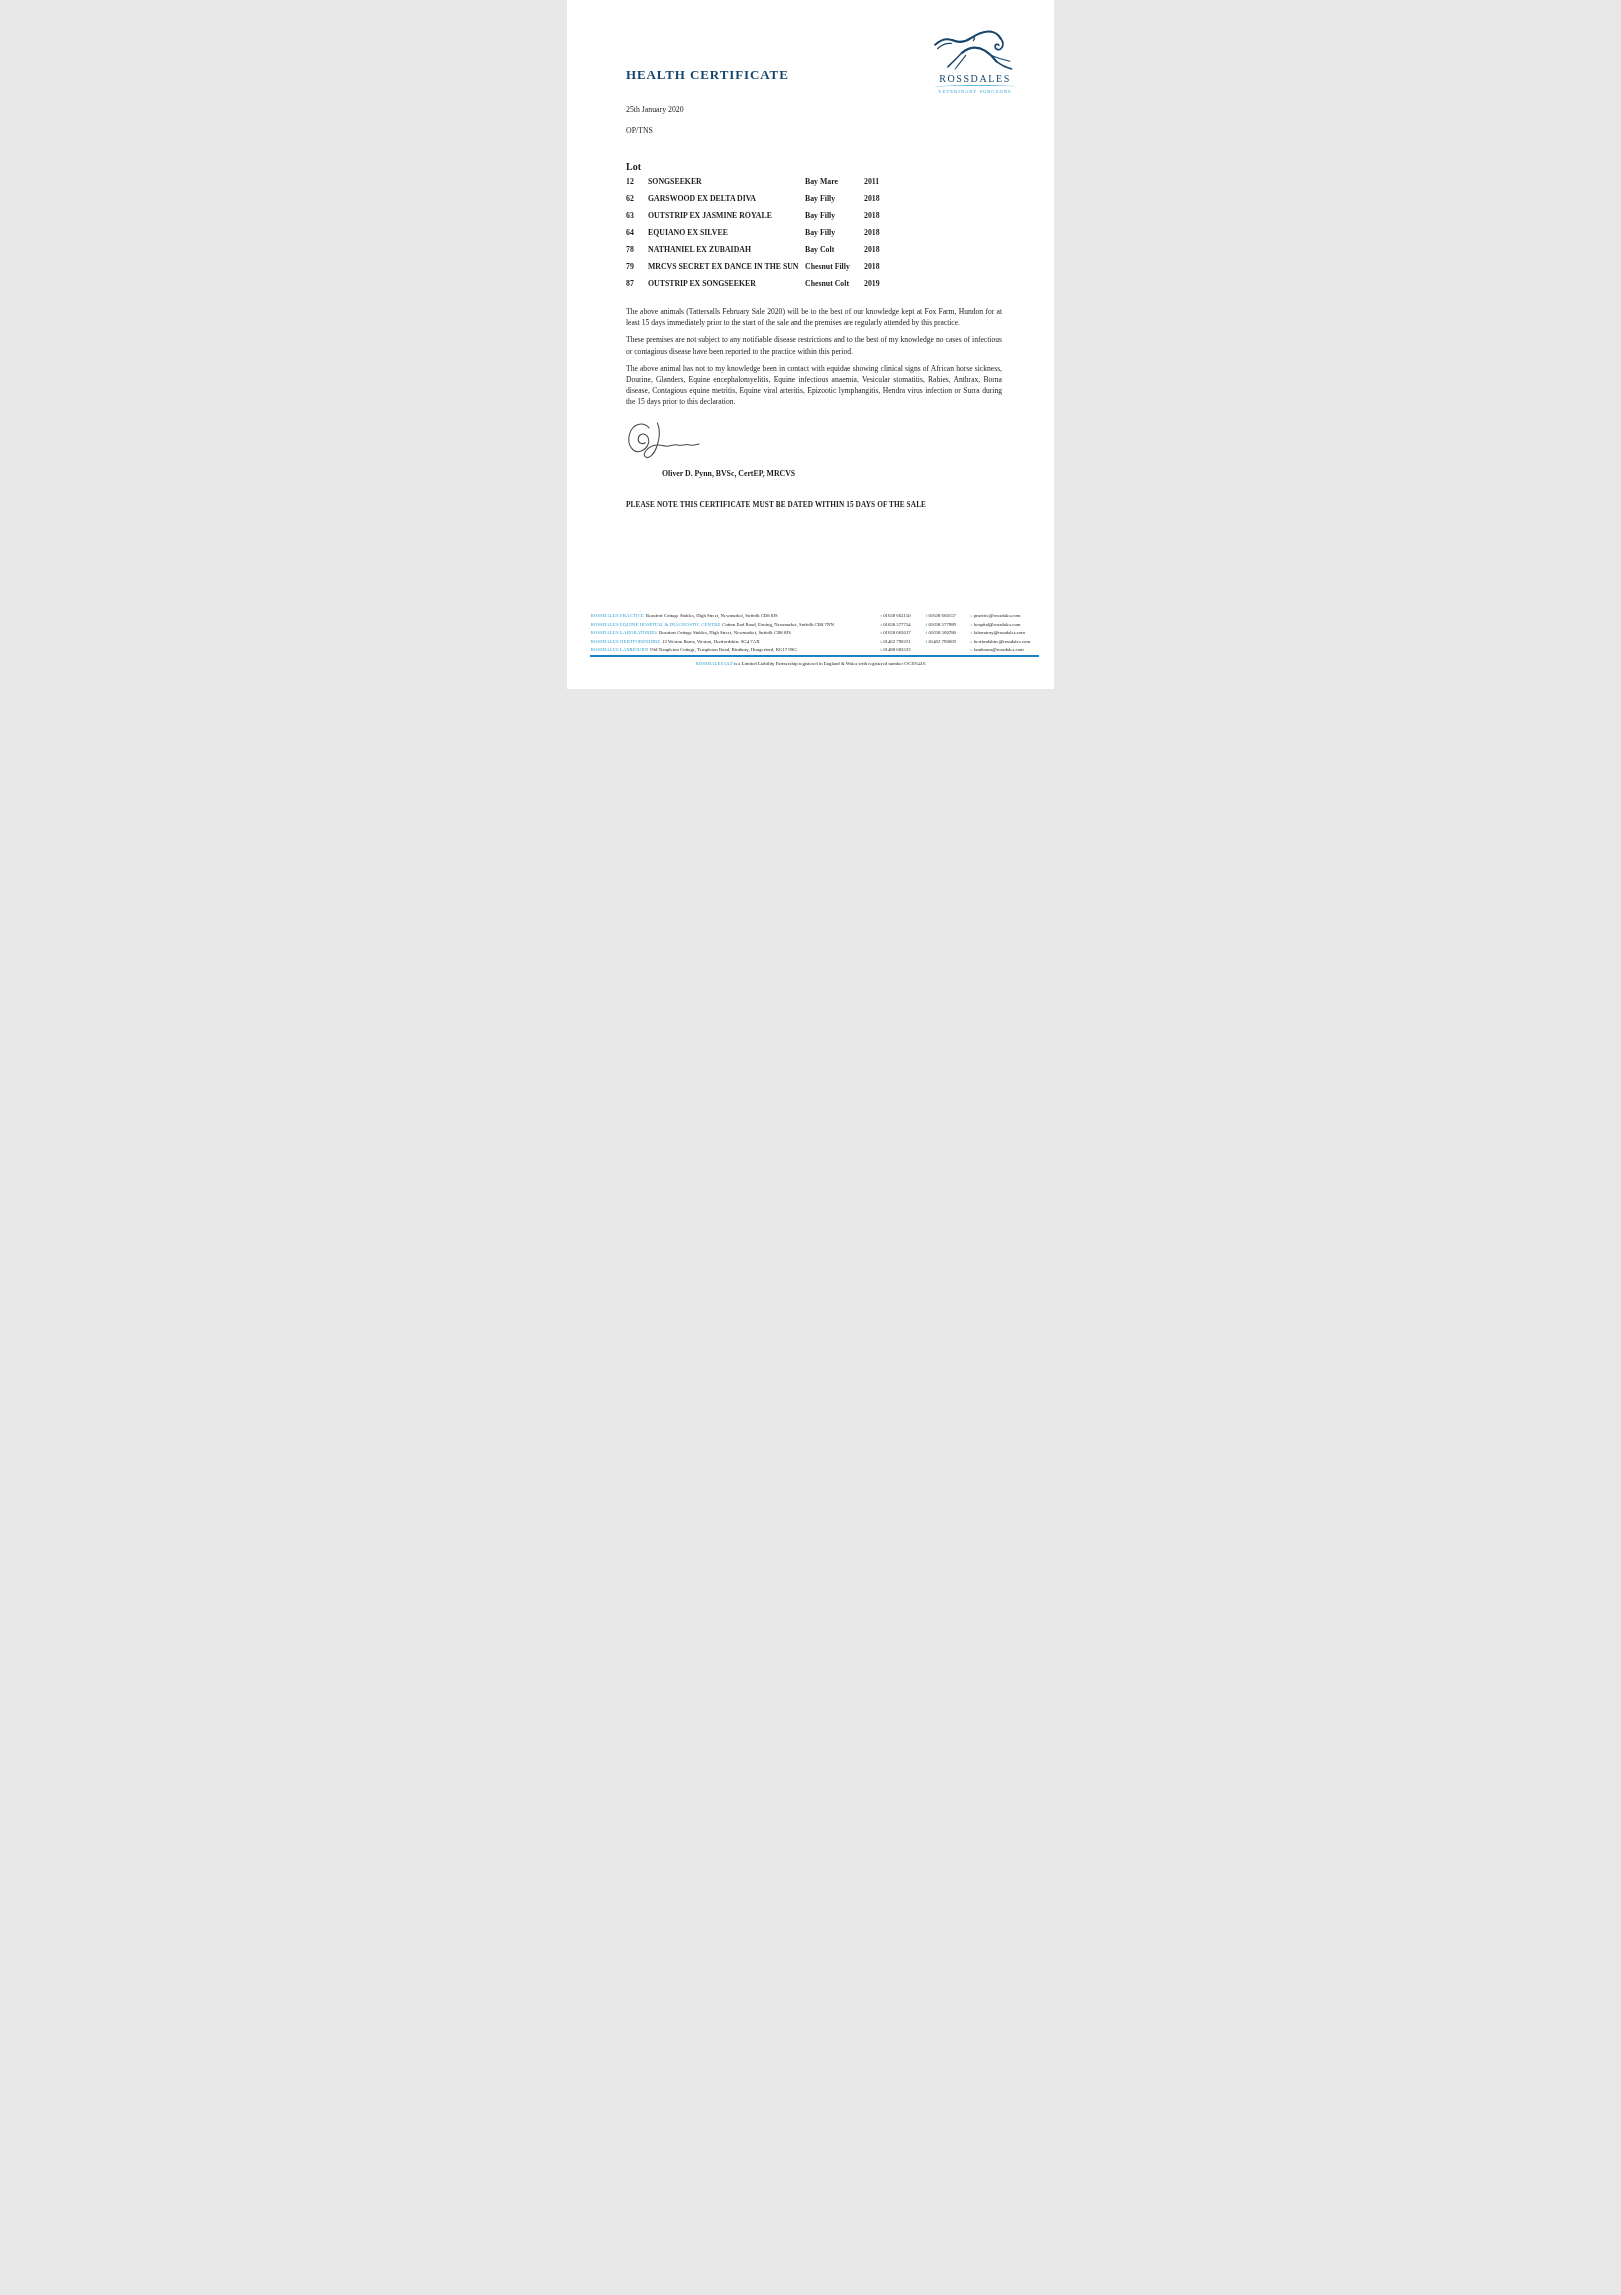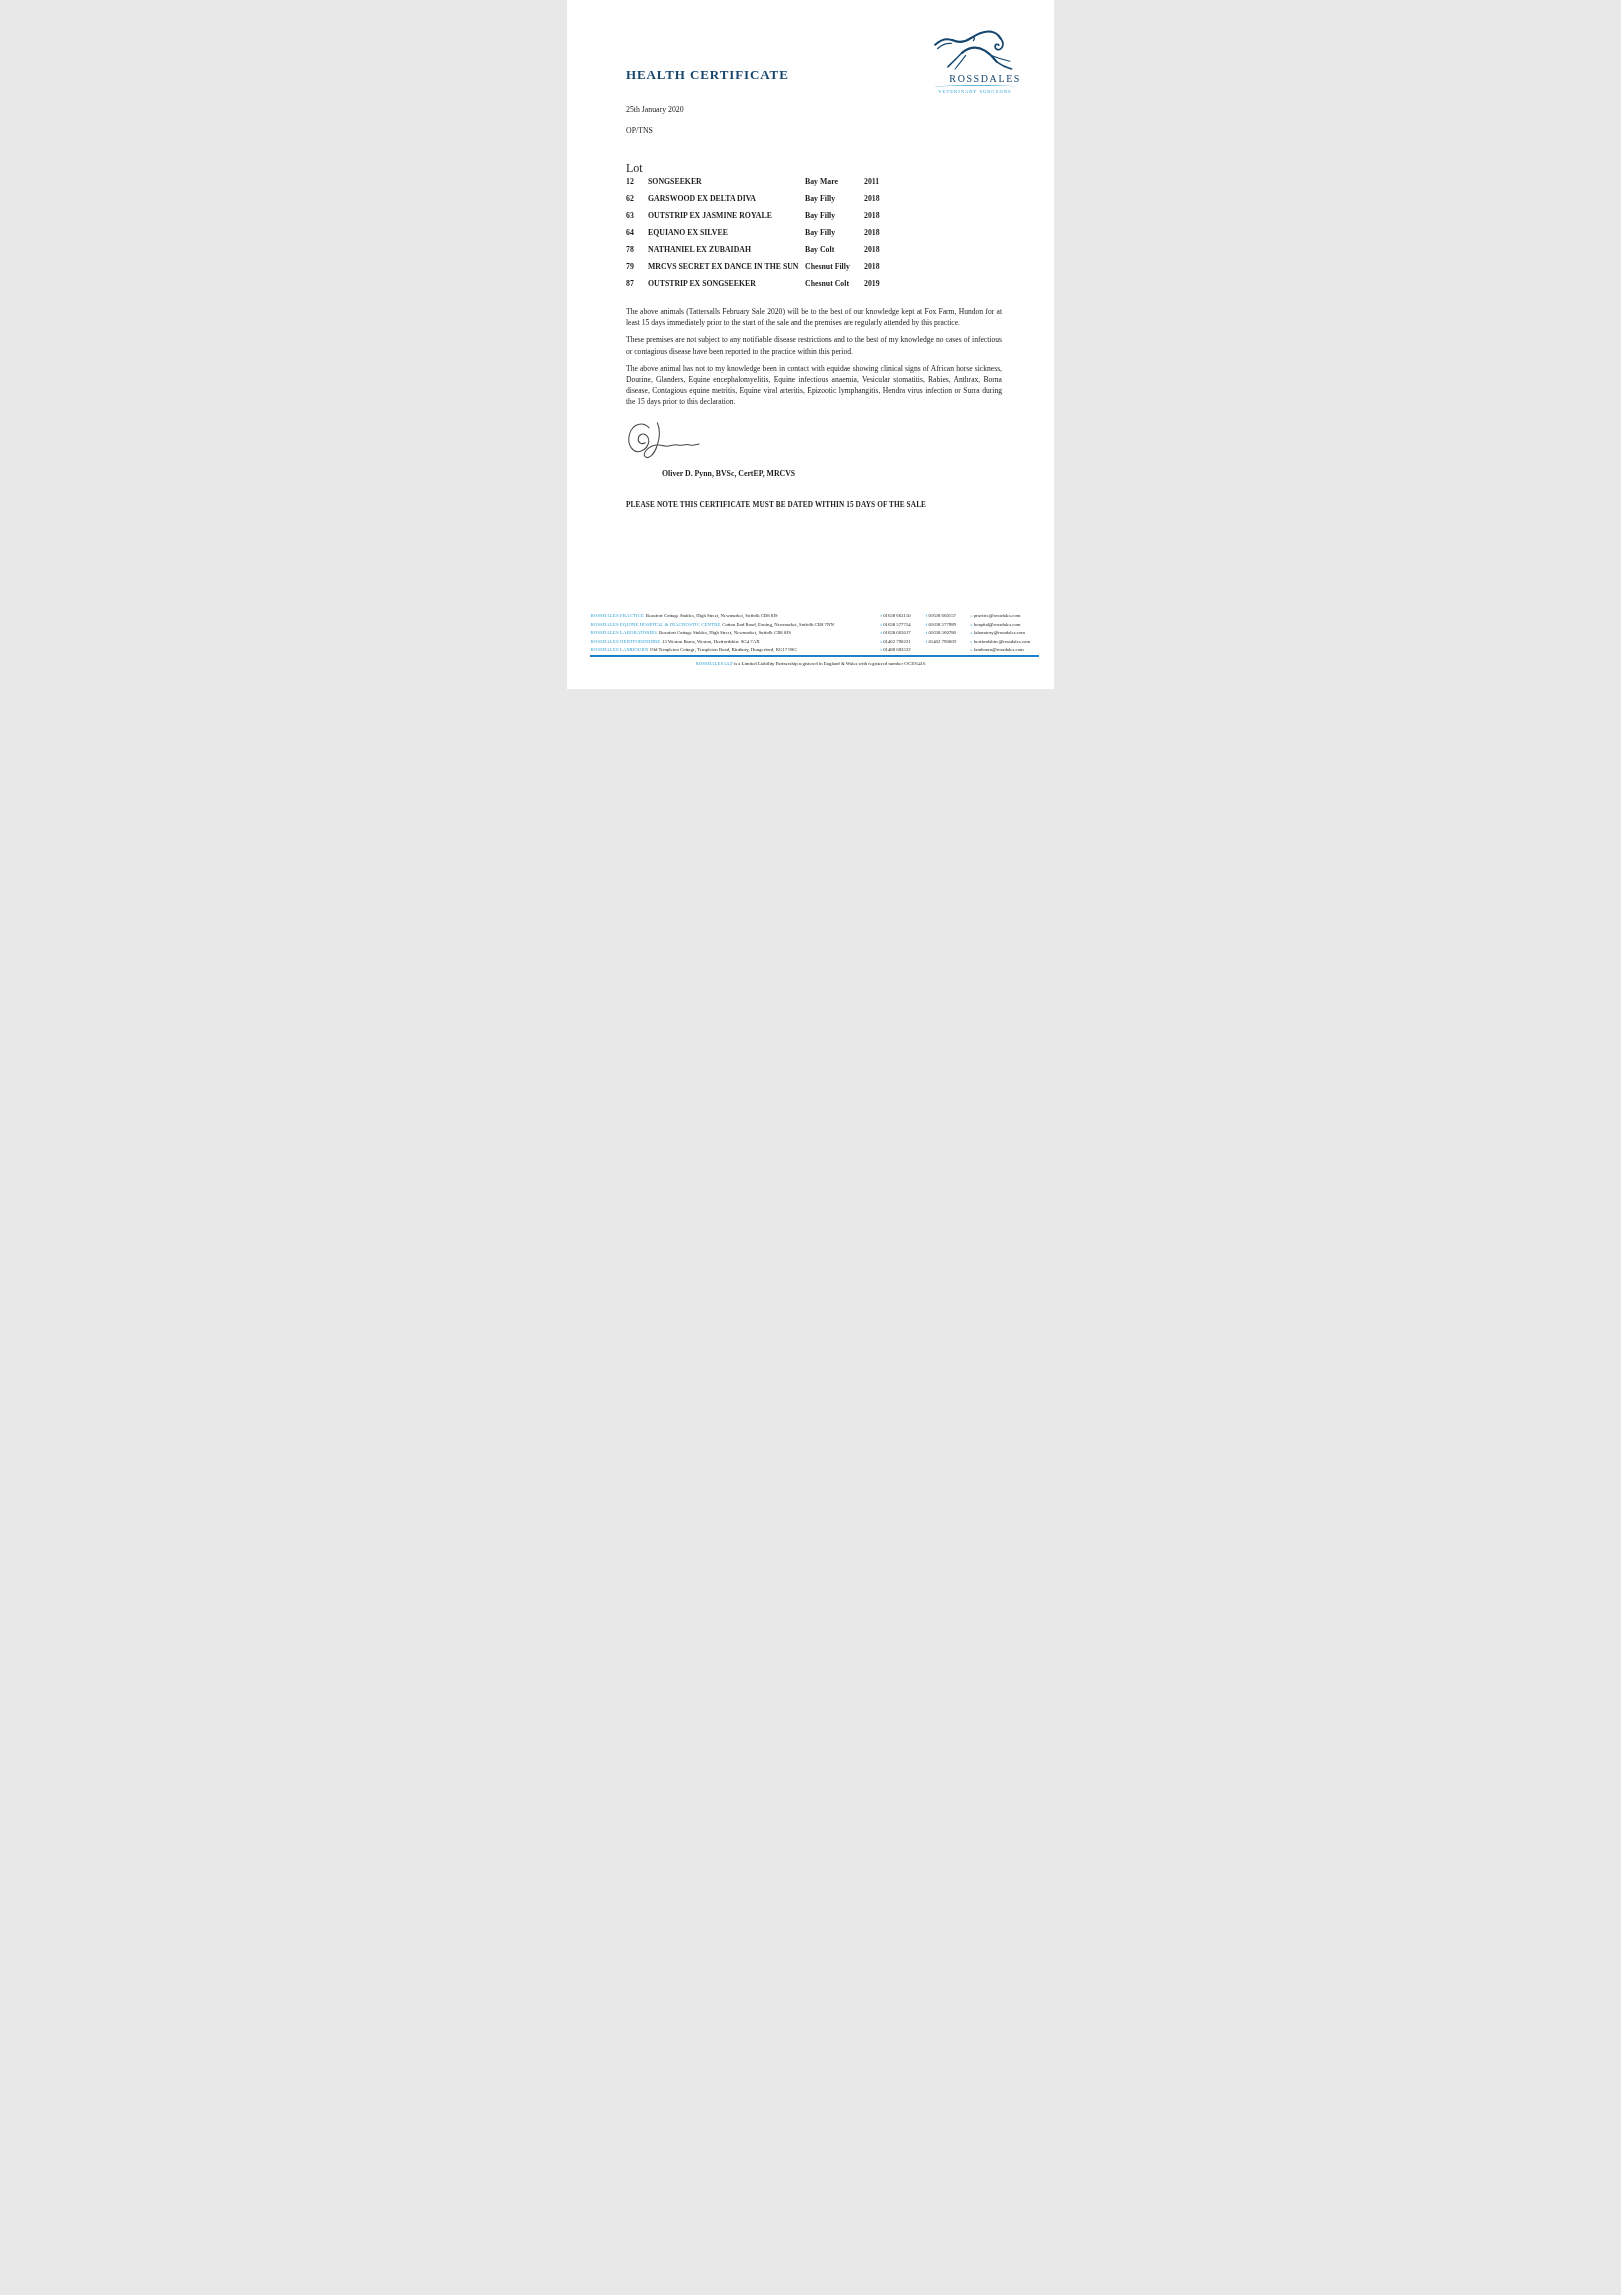--- a/index.html
+++ b/index.html
@@ -19,31 +19,31 @@
     color:#16466e;
     margin-top:16px;
   }
   .logo{
     position:absolute;left:362px;top:26px;width:92px;
     text-align:center;
   }
   .logo .horse{display:block;margin:0 auto;}
   .logo .brand{
     display:block;margin-top:0.9px;
-    font-size:10px;letter-spacing:1.6px;color:#16466e;text-align:right;
+    font-size:10px;letter-spacing:1.6px;color:#16466e;
   }
   .logo .swoosh{display:block;margin:0.5px auto 0;}
   .logo .tagline{
     display:block;margin-top:0.5px;
     font-size:4.6px;letter-spacing:1px;color:#2e9fd4;
   }
   
   .date{position:absolute;left:59px;top:105px;font-size:7.8px;}
   .ref{position:absolute;left:59px;top:126px;font-size:7.8px;}
-  .lot-label{position:absolute;left:59px;top:161px;font-size:12px;font-weight:normal;}
+  .lot-label{position:absolute;left:59px;top:161px;font-size:10px;font-weight:bold;}
   
   .lots{position:absolute;left:59px;top:177px;width:285px;}
   .lot-row{
     display:grid;grid-template-columns:22px 157px 59px 32px;
     height:17px;font-weight:bold;font-size:7.8px;align-items:start;
   }
   
   .paras{position:absolute;left:59px;top:306px;width:376px;}
   .paras p{
     margin:0 0 6px 0;

